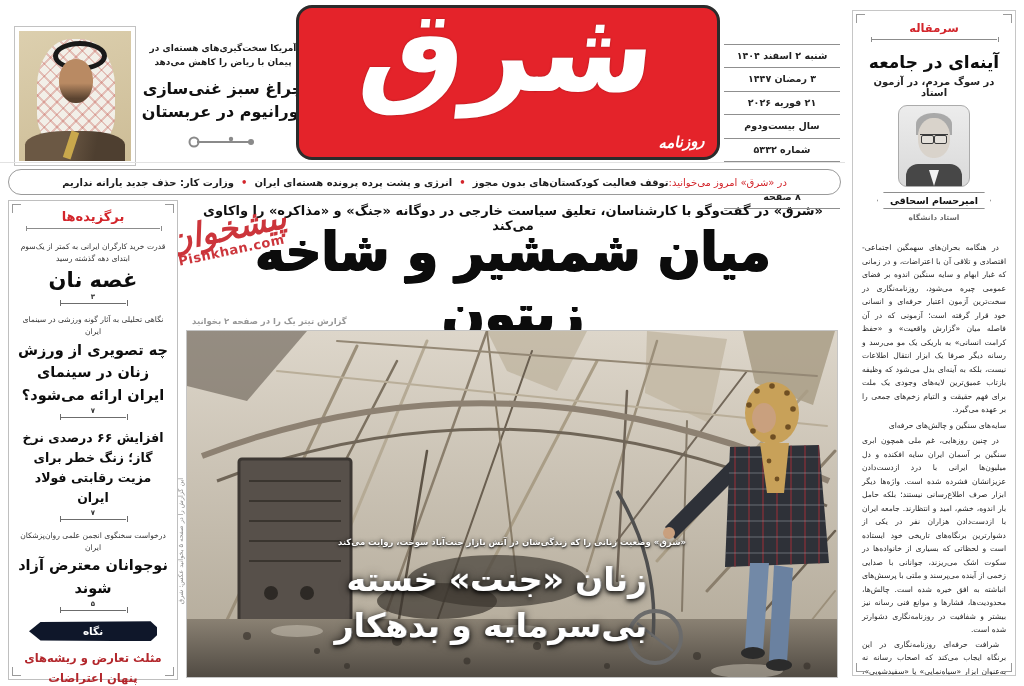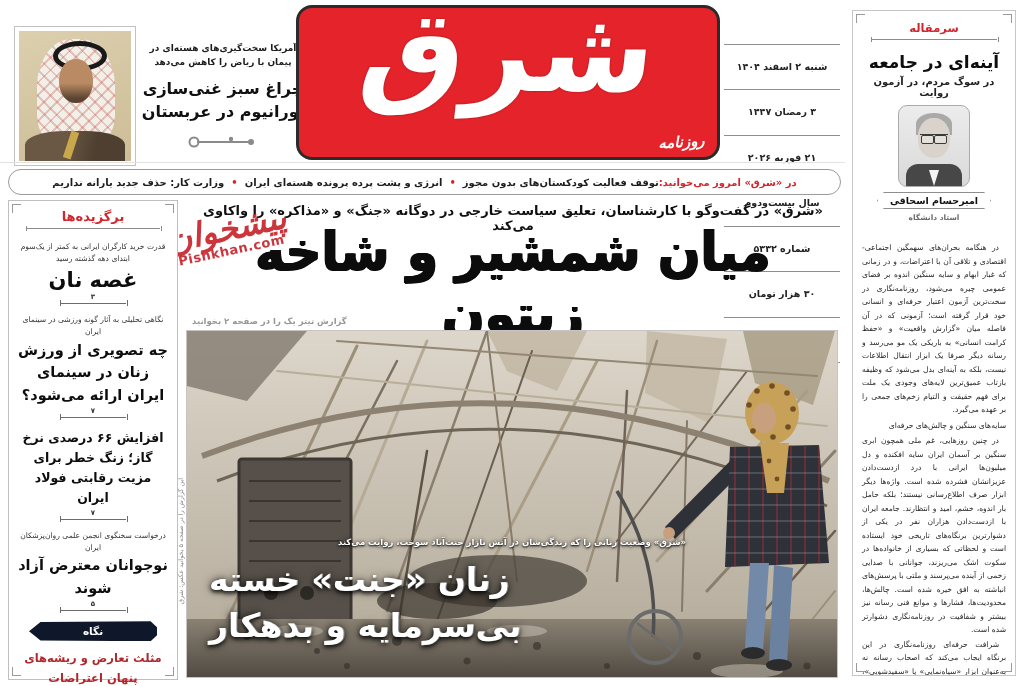--- a/index.html
+++ b/index.html
@@ -32,49 +32,49 @@
   .chain{display:block;margin:12px auto 0;}
   .logo-box{position:absolute;left:296px;top:5px;width:424px;height:155px;background:#e4232a;
             border:3px solid #2b2b2b;border-radius:16px;box-sizing:border-box;overflow:hidden;}
   .logo-word{position:absolute;top:-26px;left:0;width:100%;text-align:center;color:#fff;
              font-size:118px;font-weight:bold;line-height:1.2;transform:skewX(-6deg) scaleY(.96);
              text-shadow:0 0 2px #9e1418;}
   .logo-sub{position:absolute;bottom:6px;right:12px;color:#fff;font-size:15px;font-weight:bold;
             font-style:italic;transform:rotate(-4deg);}
   .dates{position:absolute;left:724px;top:44px;width:116px;}
   .drow{font-size:9.5px;font-weight:bold;color:#222;text-align:center;line-height:1.1;
-        padding:17px 0;border-bottom:1px solid #8f8f8f;}
+        padding:6px 0;border-bottom:1px solid #8f8f8f;}
   .drow:first-child{border-top:1px solid #8f8f8f;}
   .rule-top{position:absolute;left:0;top:162px;width:845px;border-top:1px solid #e2e2e2;}
   
   .today{position:absolute;left:8px;top:169px;width:833px;height:26px;border:1px solid #9a9a9a;
          border-radius:14px;display:flex;align-items:center;justify-content:center;
          font-size:10px;box-sizing:border-box;background:#fff;}
-  .t-label{color:#d3252b;font-weight:bold;}
+  .t-label{color:#d3252b;font-weight:normal;}
   .t-item{color:#1d1d1d;font-weight:bold;}
   .t-item.sep::before{content:"•";color:#d3252b;margin:0 7px;font-weight:bold;}
   
   .lead-kicker{position:absolute;left:186px;top:203px;width:654px;text-align:center;
                font-size:13px;font-weight:800;color:#101010;}
   .headline{position:absolute;left:186px;top:220px;width:654px;margin:0;text-align:center;
             font-size:50px;font-weight:900;color:#0c0c0c;letter-spacing:-1px;
             transform:scaleY(1.08);transform-origin:top center;
             text-shadow:1px 0 #0c0c0c,-1px 0 #0c0c0c,0 1px #0c0c0c;}
   .watermark{position:absolute;left:168px;top:212px;transform:rotate(-12deg);color:#c8242b;
              text-align:center;opacity:.92;}
   .wm-fa{font-size:33px;font-weight:900;font-style:italic;line-height:1;}
   .wm-en{font-size:13px;font-weight:bold;letter-spacing:.5px;margin-top:-2px;}
   .page2-note{position:absolute;left:192px;top:316px;font-size:8.5px;color:#979797;font-weight:bold;}
   
   .photo{position:absolute;left:186px;top:330px;width:652px;height:348px;border:1px solid #c5c5c5;
          box-sizing:border-box;overflow:hidden;background:#cfc8ba;}
   .photo svg{display:block;}
   .ph-caption{position:absolute;left:0;top:206px;width:100%;text-align:center;font-size:8.5px;
               font-weight:bold;color:#fff;text-shadow:0 1px 2px #000,0 0 4px rgba(0,0,0,.8);}
-  .ph-title{position:absolute;left:22px;top:226px;width:438px;text-align:left;color:#fff;
+  .ph-title{position:absolute;left:22px;top:226px;width:438px;text-align:right;color:#fff;
             font-size:33px;font-weight:900;line-height:1.38;
             text-shadow:0 2px 4px rgba(0,0,0,.9),0 0 10px rgba(0,0,0,.75),1px 0 #fff;}
   .ph-credit{position:absolute;left:177px;top:478px;height:175px;writing-mode:vertical-rl;
              transform:rotate(180deg);font-size:6.5px;color:#8a8a8a;}
   
   .sidebar{position:absolute;left:8px;top:200px;width:170px;height:480px;border:1px solid #bfbfbf;
            box-sizing:border-box;padding:8px 8px 4px;text-align:center;background:#fff;}
   .sb-head{color:#d3252b;font-weight:bold;font-size:13px;letter-spacing:2px;}
   .hdr-rule{position:relative;width:88%;margin:4px auto 7px;border-top:1px solid #8c8c8c;height:5px;}
   .hdr-rule::after{content:"";position:absolute;top:-3px;left:0;width:100%;height:5px;
@@ -354,21 +354,21 @@
   </aside>
 
   <aside class="editorial">
     <i class="cm tl"></i>
     <i class="cm tr"></i>
     <i class="cm bl"></i>
     <i class="cm br"></i>
     <div class="ed-label">سرمقاله</div>
     <div class="hdr-rule"></div>
     <div class="ed-title">آینه‌ای در جامعه</div>
-    <div class="ed-sub">در سوگ مردم، در آزمون روایت</div>
+    <div class="ed-sub">در سوگ مردم، در آزمون استاد</div>
     <div class="auth-photo">
       <div class="auth-hair"></div>
       <div class="auth-face"></div>
       <div class="auth-glasses"></div>
       <div class="auth-suit"></div>
       <div class="auth-shirt"></div>
     </div>
     <div><span class="ed-badge">امیرحسام اسحاقی</span></div>
     <div class="ed-role">استاد دانشگاه</div>
     <div class="ed-body">

